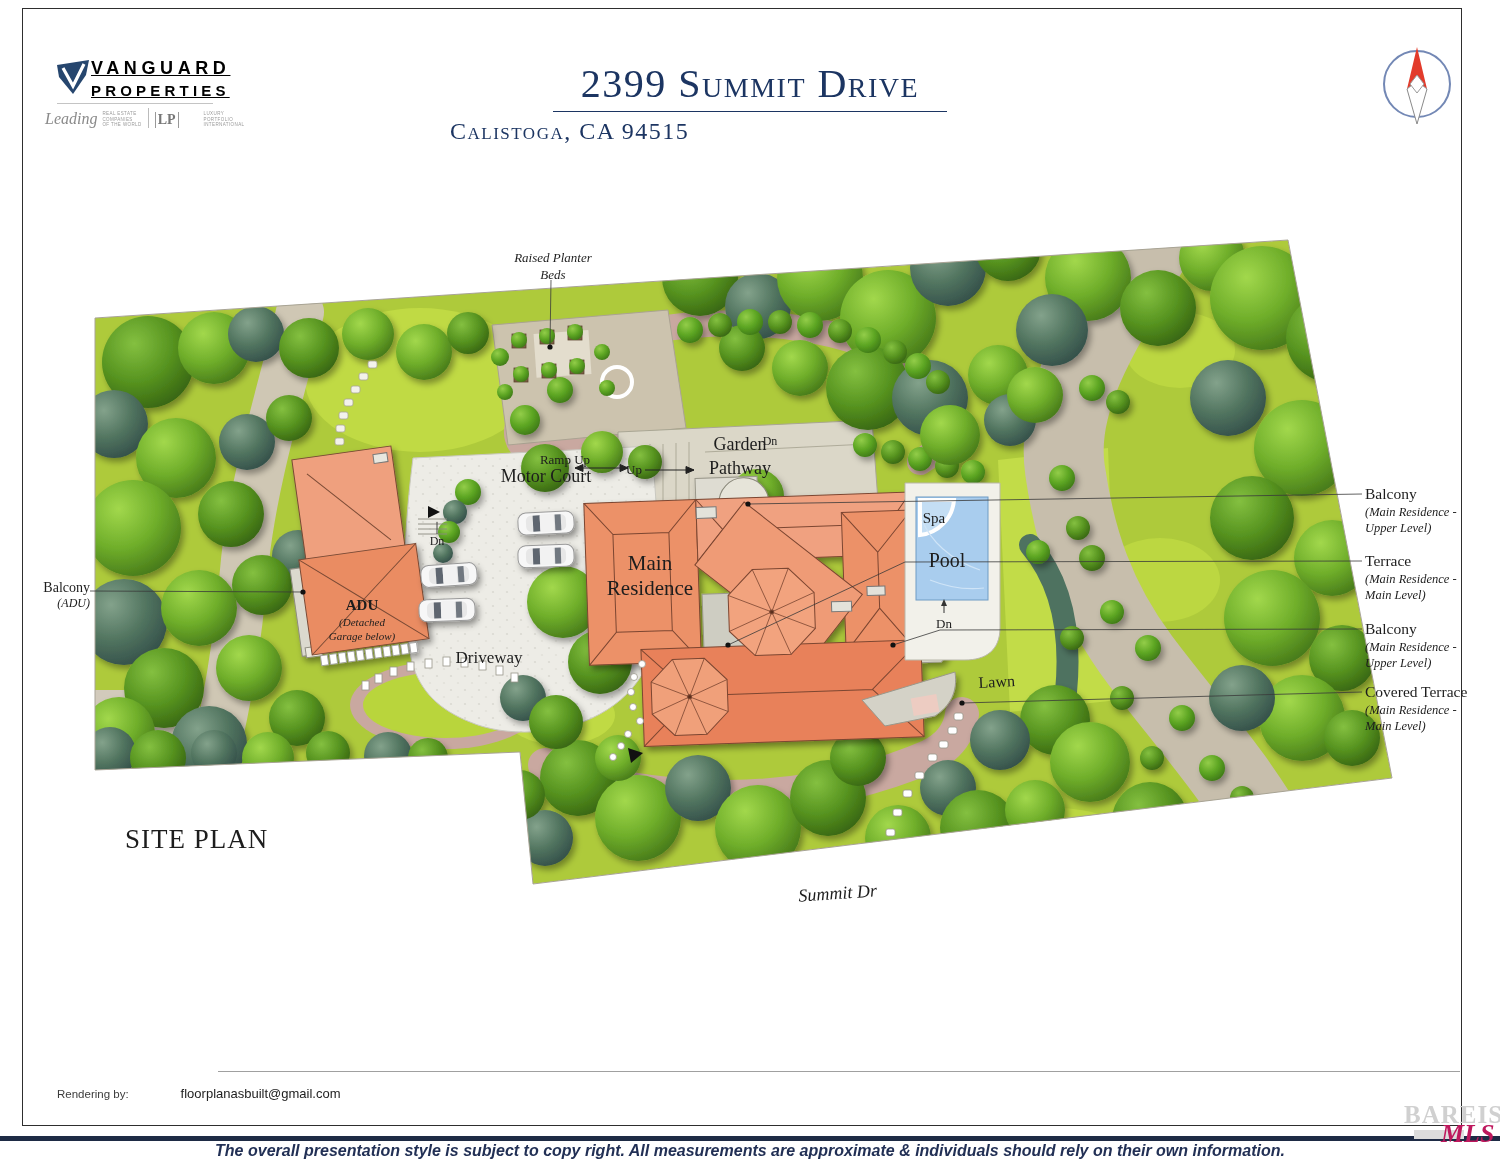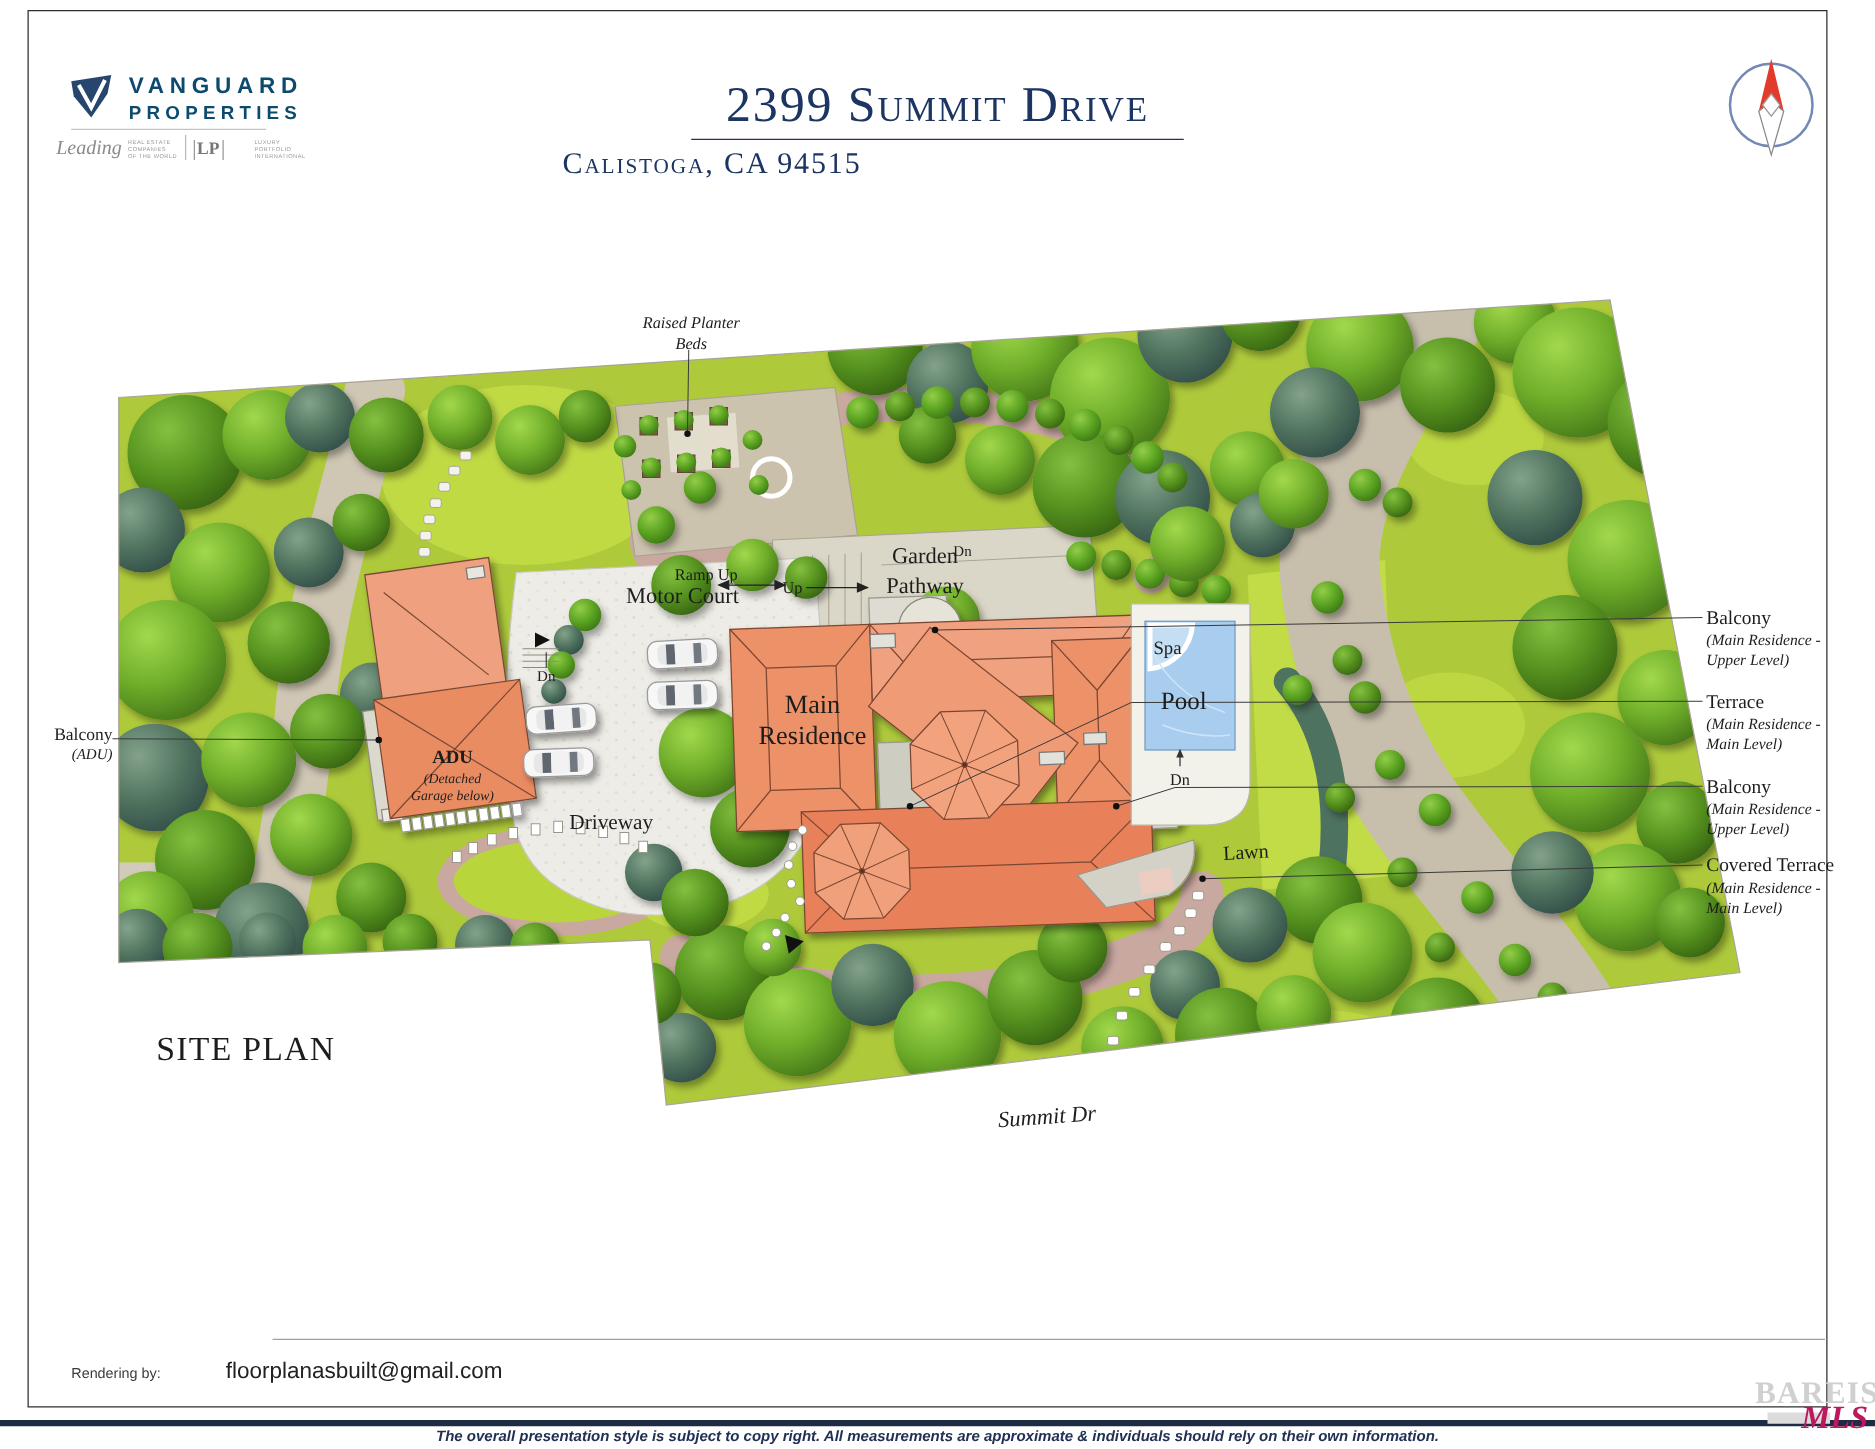--- a/index.html
+++ b/index.html
@@ -3,42 +3,42 @@
 <meta charset="utf-8">
 <style>
   html,body{margin:0;padding:0;}
   body{width:1500px;height:1159px;position:relative;background:#ffffff;overflow:hidden;
        font-family:"Liberation Sans",sans-serif;}
   .abs{position:absolute;}
   
   .sheet-frame{left:22px;top:8px;width:1438px;height:1116px;border:1.5px solid #2e2e2e;}
   
   .logo-row{left:55px;top:58px;display:flex;align-items:flex-start;}
-  .logo-name{margin-left:12px;color:#0c4a6e;}
+  .logo-name{margin-left:0;color:#000000;text-decoration:underline;}
   .logo-name .l1{font-size:18px;letter-spacing:4.6px;font-weight:600;}
   .logo-name .l2{font-size:15px;letter-spacing:4.2px;font-weight:600;margin-top:3px;}
   .logo-rule{left:57px;top:103px;width:156px;height:1px;background:#c4c4c4;}
   .tagline{left:45px;top:108px;display:flex;align-items:flex-end;color:#8a8a8a;}
   .tag-script{font-family:"Liberation Serif",serif;font-style:italic;font-size:16px;color:#8a8a8a;}
   .tag-tiny{font-size:4.5px;letter-spacing:.4px;line-height:1.25;margin-left:5px;color:#999;}
   .tag-div{width:1px;height:20px;background:#bbb;margin:0 6px;}
   .lp-mono{font-family:"Liberation Serif",serif;font-size:14px;color:#777;font-weight:700;margin-right:20px;border-left:1px solid #999;border-right:1px solid #999;padding:0 2px;}
   
   .title-wrap{left:450px;top:64px;width:600px;text-align:center;color:#1c3562;}
   .title-main{font-family:"Liberation Serif",serif;font-variant:small-caps;font-size:40px;letter-spacing:1.5px;line-height:1;}
   .title-rule{left:553px;top:111px;width:394px;height:1px;background:#1c3562;}
   .title-sub{left:450px;top:118px;width:600px;text-align:left;font-family:"Liberation Serif",serif;
              font-variant:small-caps;font-size:24px;letter-spacing:1.5px;color:#1c3562;}
   
   .foot-rule{left:218px;top:1071px;width:1242px;height:1px;background:#a0a0a0;}
   .rendering{left:57px;top:1086px;font-size:11.5px;color:#3c3c3c;}
-  .rendering .email{margin-left:8px;font-size:18px;color:#222;padding-left:44px;}
+  .rendering .email{margin-left:8px;font-size:13px;color:#222;padding-left:44px;}
   .navy-bar{left:0;top:1136px;width:1500px;height:4.5px;background:#1e2b45;z-index:4;}
   .copyright{left:0;top:1142px;width:1500px;text-align:center;font-style:italic;font-weight:600;
-             font-size:12px;color:#223055;z-index:5;}
+             font-size:16px;color:#223055;z-index:5;}
   
   .wm-brand{left:1404px;top:1101px;font-family:"Liberation Serif",serif;font-weight:700;font-size:25px;
             letter-spacing:1px;color:#d0d0d0;z-index:6;}
   .wm-bar{left:1414px;top:1130px;width:50px;height:9px;background:#dcdcdc;z-index:6;}
   .wm-mls{left:1441px;top:1119px;font-family:"Liberation Serif",serif;font-style:italic;font-weight:900;
           font-size:26px;color:#be185d;z-index:7;}
   
   svg text{font-family:"Liberation Serif",serif;fill:#1d1d1d;}
   .lbl-big{font-size:18px;}
   .lbl-res{font-size:21px;}

